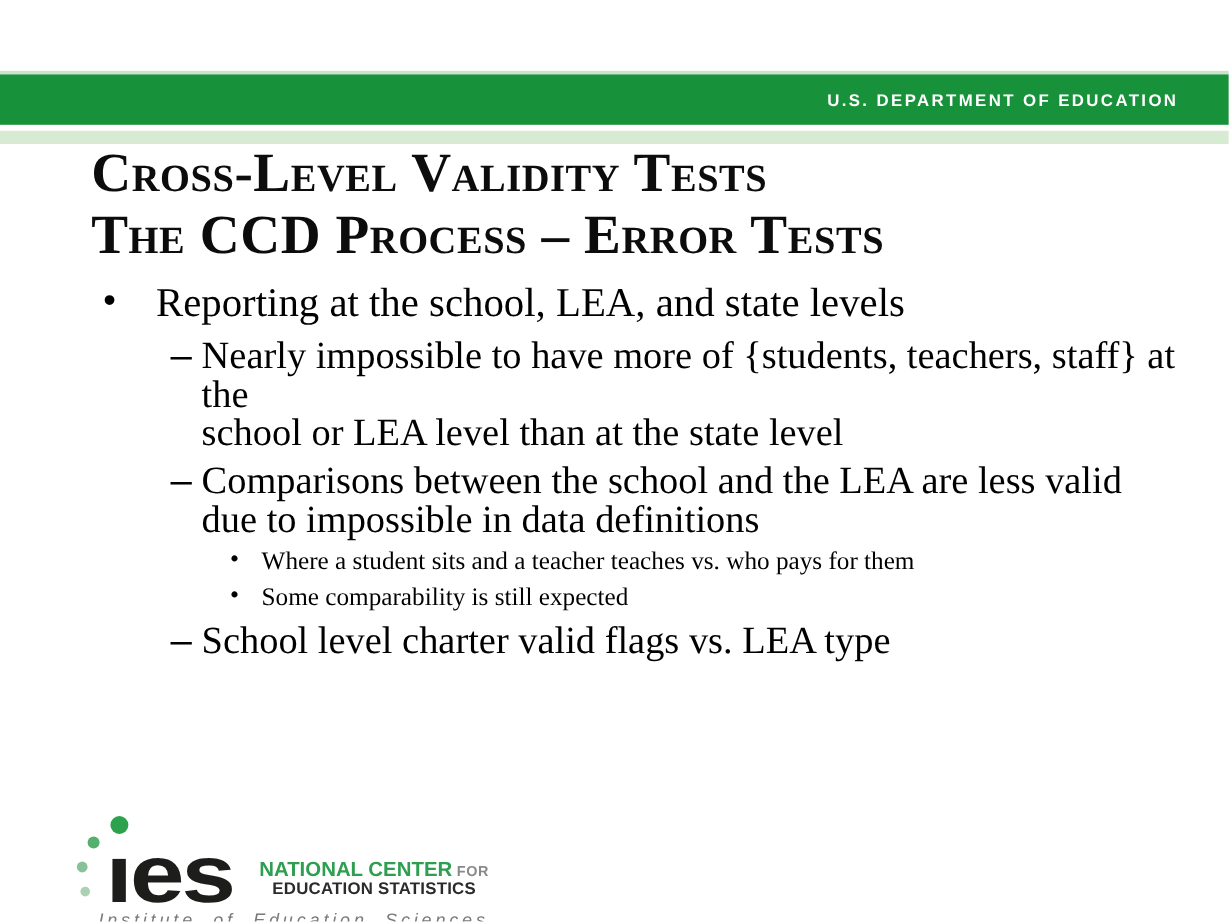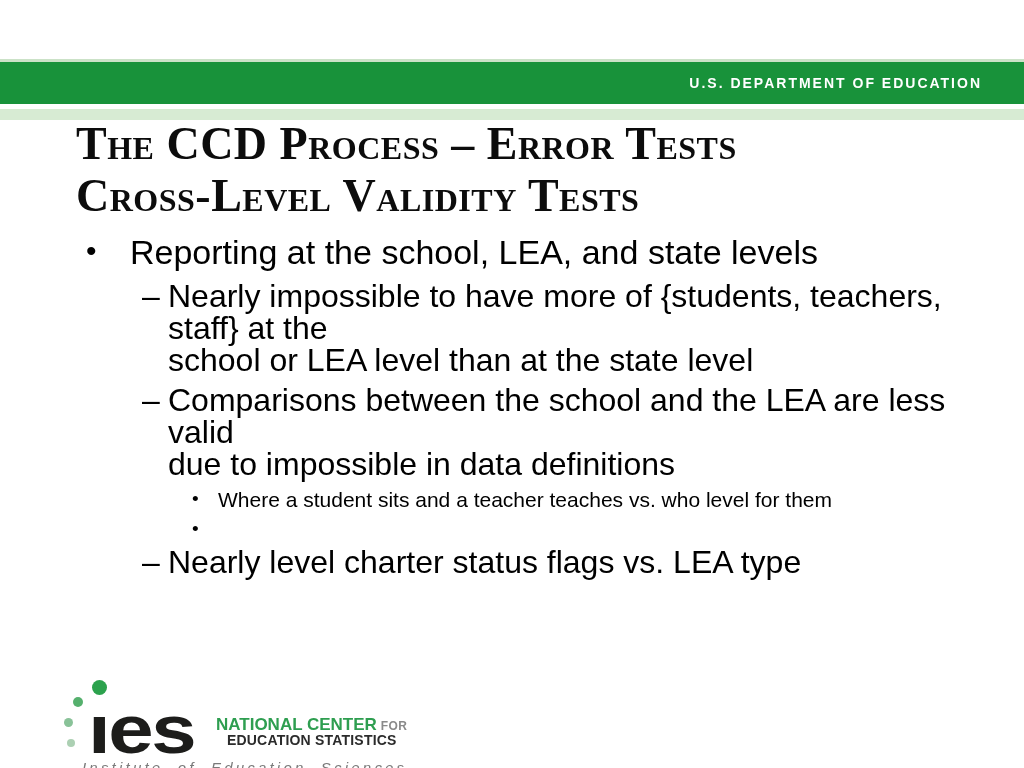--- a/index.html
+++ b/index.html
@@ -25,21 +25,21 @@
 
   
   .title{position:absolute;left:76px;top:86px;
          font-family:"Liberation Serif",serif;font-weight:bold;font-variant:small-caps;
          font-size:46px;line-height:52px;color:#0c0c0c;letter-spacing:0.5px;white-space:nowrap;}
   .title span{display:block;}
 
   
   .bullets{position:absolute;left:0;top:203px;width:984px;}
   .item{display:flex;align-items:flex-start;}
-  .item .txt{white-space:pre-line;}
+  .item .txt{white-space:pre-line;font-family:Liberation Serif, serif;}
   .l1{padding-left:86px;font-size:34px;line-height:1.05;margin-bottom:9px;}
   .l1 .marker{flex:0 0 44px;font-size:30px;}
   .l2{padding-left:142px;font-size:32px;line-height:1.0;margin-bottom:8px;}
   .l2 .marker{flex:0 0 26px;}
   .l3{padding-left:192px;font-size:21px;line-height:1.12;margin-bottom:7px;}
   .l3 .marker{flex:0 0 26px;font-size:19px;}
 
   
   .logo{position:absolute;left:12px;top:640px;width:420px;height:115px;}
   .dot{position:absolute;border-radius:50%;}
@@ -63,49 +63,50 @@
 
   <div class="hairline"></div>
 
   <div class="topbar">
     <span class="bar-label">U.S. DEPARTMENT OF EDUCATION</span>
   </div>
 
   <div class="stripe"></div>
 
   <h1 class="title">
+    <span>Cross-Level Validity Tests</span>
     <span>The CCD Process – Error Tests</span>
-    <span>Cross-Level Validity Tests</span>
   </h1>
 
   <div class="bullets">
       <div class="item l1">
         <span class="marker">•</span>
         <div class="txt">Reporting at the school, LEA, and state levels</div>
       </div>
       <div class="item l2">
         <span class="marker">–</span>
         <div class="txt">Nearly impossible to have more of {students, teachers, staff} at the
 school or LEA level than at the state level</div>
       </div>
       <div class="item l2">
         <span class="marker">–</span>
         <div class="txt">Comparisons between the school and the LEA are less valid
 due to impossible in data definitions</div>
       </div>
       <div class="item l3">
         <span class="marker">•</span>
-        <div class="txt">Where a student sits and a teacher teaches vs. who level for them</div>
+        <div class="txt">Where a student sits and a teacher teaches vs. who pays for them</div>
       </div>
       <div class="item l3">
         <span class="marker">•</span>
+        <div class="txt">Some comparability is still expected</div>
       </div>
       <div class="item l2">
         <span class="marker">–</span>
-        <div class="txt">Nearly level charter status flags vs. LEA type</div>
+        <div class="txt">School level charter valid flags vs. LEA type</div>
       </div>
     </div>
 
   <div class="logo">
     <span class="dot dot1" style="background: rgb(44, 162, 77);"></span>
     <span class="dot dot2" style="background: rgb(85, 176, 109);"></span>
     <span class="dot dot3" style="background: rgb(137, 194, 152);"></span>
     <span class="dot dot4" style="background: rgb(172, 208, 179);"></span>
     <span class="ies">ıes</span>
     <div class="nces">

